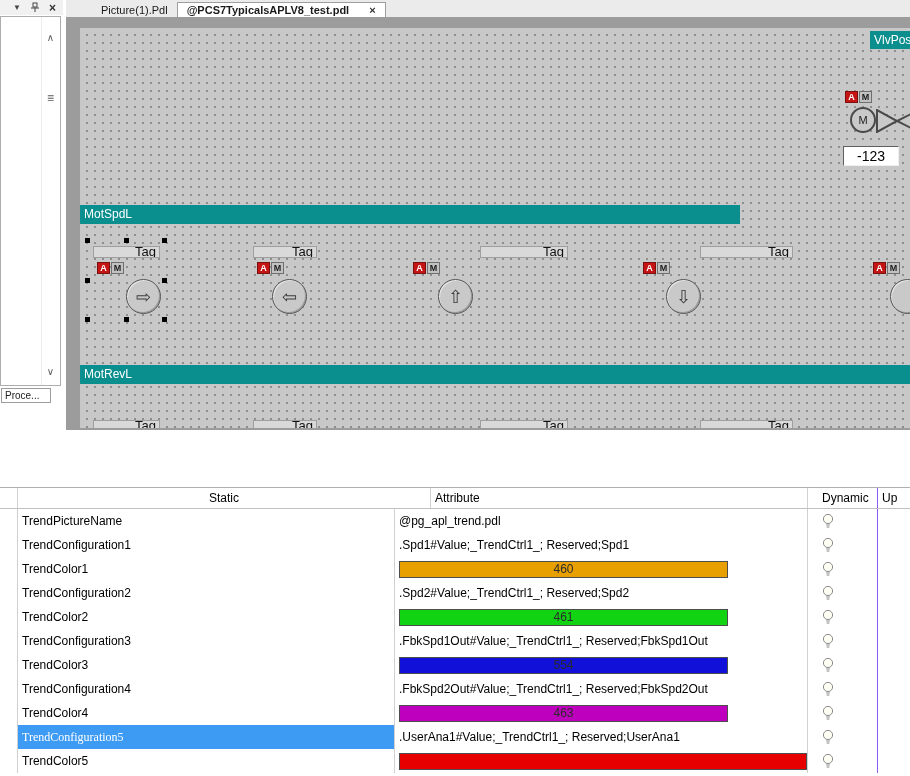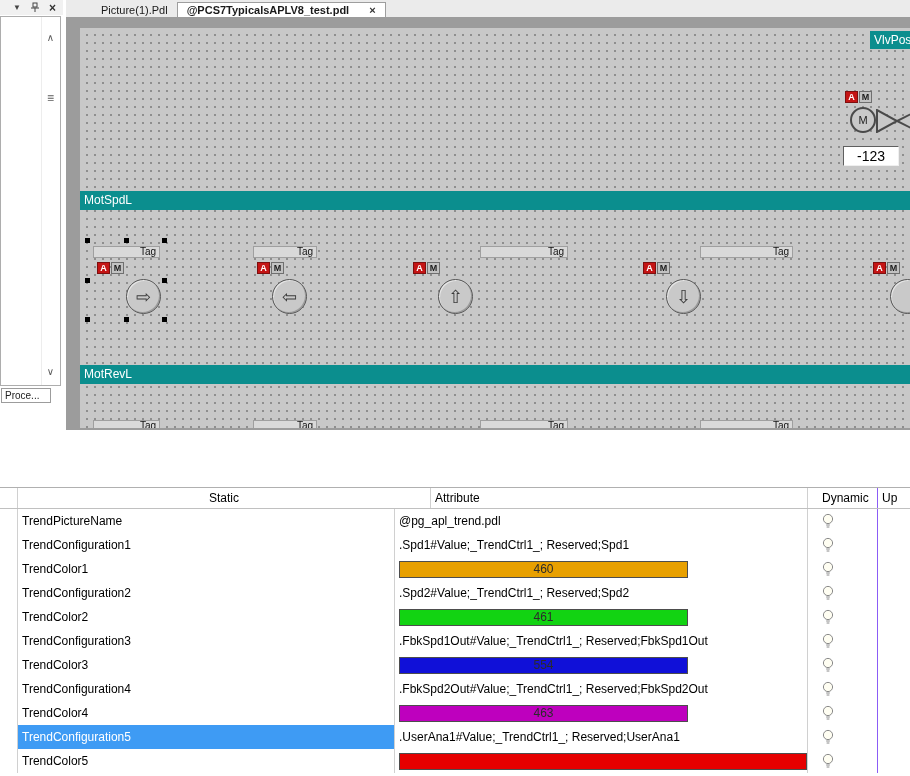--- a/index.html
+++ b/index.html
@@ -46,21 +46,21 @@
     line-height:19px;padding-left:4px;box-sizing:border-box;white-space:nowrap;overflow:hidden;}
   .ambadge{position:absolute;display:flex;}
   .badge-a{display:block;width:13px;height:12px;background:#c41414;border:1px solid #7e0e0e;
     color:#fff;font-size:9px;font-weight:bold;text-align:center;line-height:11px;box-sizing:border-box;}
   .badge-m{display:block;width:13px;height:12px;background:#c2c2c2;border:1px solid #6f6f6f;
     color:#1a1a1a;font-size:9px;font-weight:bold;text-align:center;line-height:11px;box-sizing:border-box;margin-left:1px;}
   .circlebtn{position:absolute;width:35px;height:35px;border-radius:50%;background:#c9c9c9;
     border:1px solid #565656;box-shadow:inset 1px 1px 0 #e6e6e6, inset -1px -1px 0 #9b9b9b;
     display:flex;align-items:center;justify-content:center;font-size:18px;color:#3a3a3a;box-sizing:border-box;}
   .tagfield{position:absolute;height:12px;background:#d9d9d9;border:1px solid #9f9f9f;
-    box-sizing:border-box;font-size:10px;line-height:10px;text-align:right;padding-right:3px;
+    box-sizing:border-box;font-size:13px;line-height:10px;text-align:right;padding-right:3px;
     color:#111;overflow:hidden;white-space:nowrap;}
   #valve-circle{position:absolute;left:770px;top:79px;width:26px;height:26px;border-radius:50%;
     background:#c9c9c9;border:2px solid #4a4a4a;box-sizing:border-box;display:flex;align-items:center;
     justify-content:center;font-size:11px;color:#222;}
   #valve-body{position:absolute;left:796px;top:81px;}
   #iofield{position:absolute;left:763px;top:118px;width:56px;height:20px;background:#fff;
     border-top:1px solid #5f5f5f;border-left:1px solid #5f5f5f;
     border-bottom:1px solid #efefef;border-right:1px solid #efefef;
     box-sizing:border-box;font-size:14px;line-height:18px;text-align:center;color:#000;}
   .selrect{position:absolute;}
@@ -74,22 +74,22 @@
     box-sizing:border-box;font-size:12px;color:#000;}
   .trow{display:flex;height:24px;align-items:stretch;}
   .phead{height:21px;border-bottom:1px solid #c0c0c0;box-sizing:border-box;}
   .tc{box-sizing:border-box;display:flex;align-items:center;overflow:hidden;white-space:nowrap;}
   .gut{width:18px;border-right:1px solid #d0d0d0;}
   .attr{width:377px;border-right:1px solid #d0d0d0;padding-left:4px;}
   .stat{width:413px;border-right:1px solid #d0d0d0;padding-left:4px;}
   .dyn{width:70px;border-right:1px solid #8b5cf6;padding-left:14px;}
   .up{flex:1;padding-left:4px;}
   .phead .stat{justify-content:center;padding-left:0;}
-  .attr.sel{background:#3e9bf4;color:#fff;}
-  .colorbar{height:17px;width:289px;border:1px solid #4d4d4d;box-sizing:border-box;
+  .attr.sel{background:#3e9bf4;color:#fff;font-family:Liberation Serif, serif;}
+  .colorbar{height:17px;width:329px;border:1px solid #4d4d4d;box-sizing:border-box;
     display:flex;align-items:center;justify-content:center;font-size:12px;color:#2b2b2b;}
   .colorbar.wide{width:409px;}
   .bulb{display:block;}
 </style>
 </head>
 <body>
 
 <div class="abs" id="dock">
   <div class="dock-head">
     <span class="dd-icon">▼</span>
@@ -128,21 +128,21 @@
       <span class="badge-a">A</span>
       <span class="badge-m">M</span>
     </div>
     <div id="valve-circle">M</div>
     <svg id="valve-body" width="44" height="24" viewBox="0 0 44 24">
       <polygon points="1,1 1,23 21,12" fill="#c9c9c9" stroke="#4a4a4a" stroke-width="2"></polygon>
       <polygon points="43,1 43,23 21,12" fill="#c9c9c9" stroke="#4a4a4a" stroke-width="2"></polygon>
     </svg>
     <div id="iofield">-123</div>
 
-    <div class="tealbar" style="left:0;top:163px;width:830px">MotSpdL</div>
+    <div class="tealbar" style="left:0;top:177px;width:660px">MotSpdL</div>
 
     <div class="tagfield" style="left:13px;top:218px;width:67px">Tag</div>
     <div class="ambadge" style="left:17px;top:234px">
       <span class="badge-a">A</span>
       <span class="badge-m">M</span>
     </div>
     <div class="circlebtn" style="left:46px;top:251px">⇨</div>
     <div class="selrect" style="left:7px;top:212px;width:78px;height:80px">
       <span class="handle h-tl"></span>
       <span class="handle h-tm"></span>

